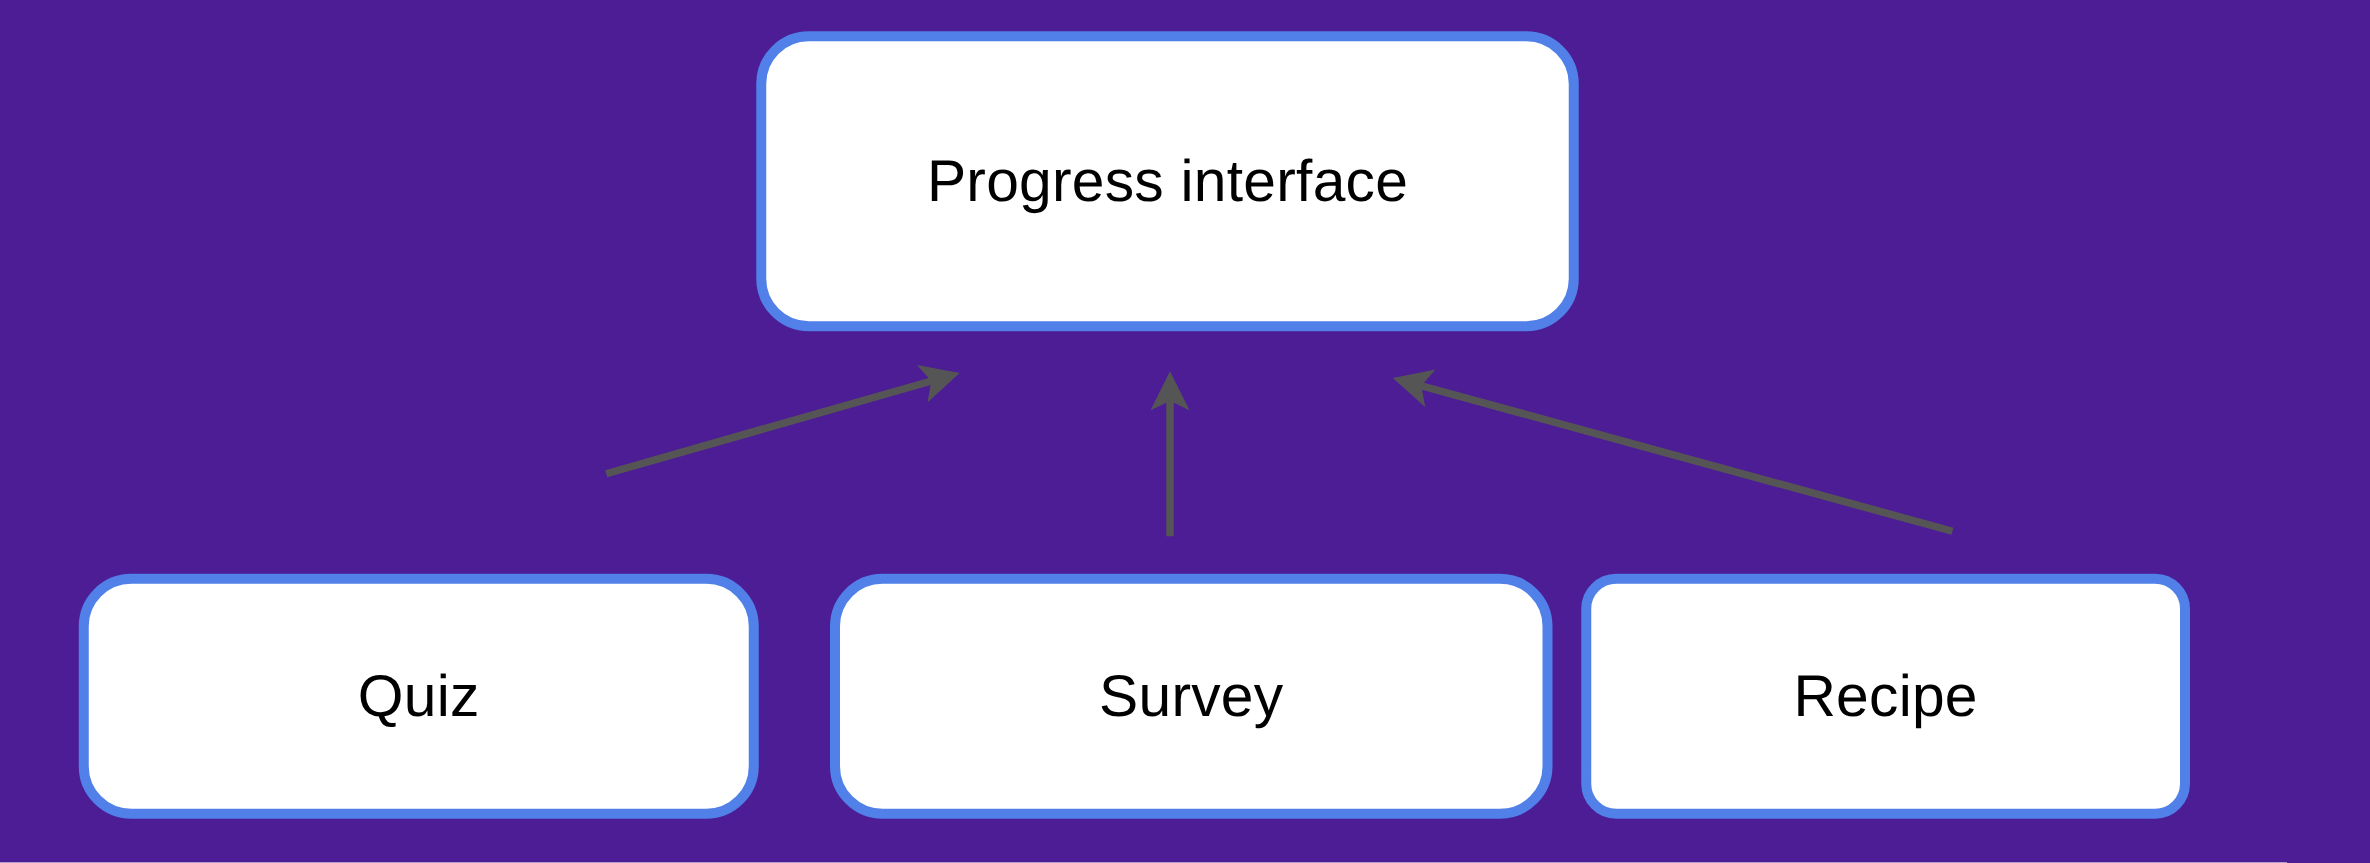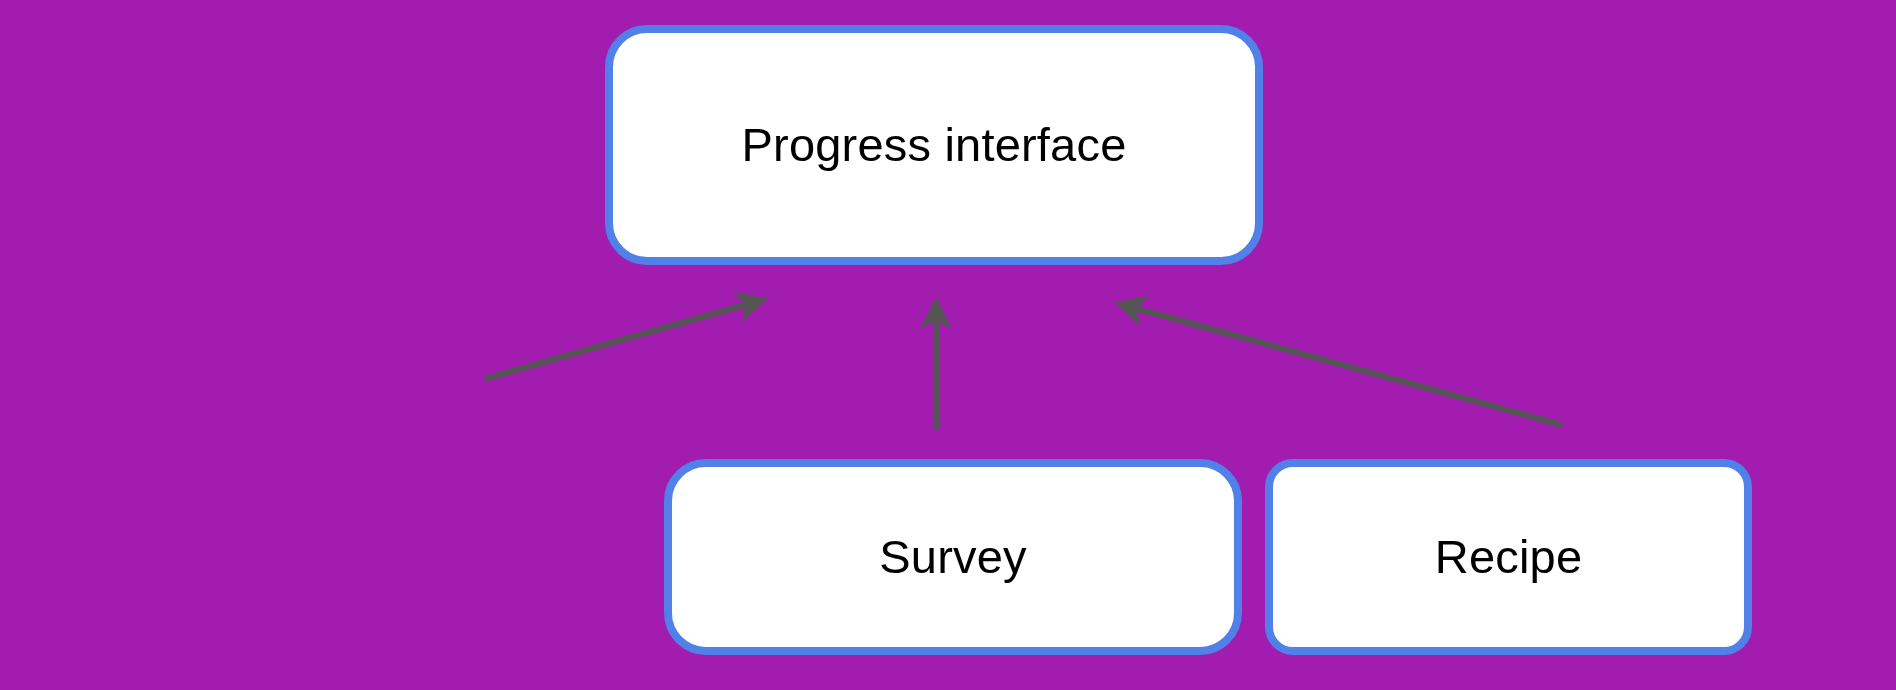--- a/index.html
+++ b/index.html
@@ -73,40 +73,43 @@
     height: 196px;
     border-radius: 42px;
   }
   #node-quiz .node-label,
   #node-survey .node-label,
   #node-recipe .node-label { font-size: 47px; }
 </style>
 </head>
 <body>
 
-<div id="canvas" style="background: #a21caf;">
+<div id="canvas" style="background: #4c1d95;">
 
   <svg class="arrows-layer" viewBox="0 0 1896 690">
     <defs>
       <marker id="arrowhead" markerWidth="5.2" markerHeight="5.2" refX="4.2" refY="2.6" orient="auto" markerUnits="strokeWidth">
         <path d="M0,0 L5.2,2.6 L0,5.2 L1.25,2.6 Z" fill="#555555"></path>
       </marker>
     </defs>
 
     <line x1="485" y1="379" x2="762" y2="300" stroke="#555555" stroke-width="6" marker-end="url(#arrowhead)"></line>
 
     <line x1="936" y1="429" x2="936" y2="303" stroke="#555555" stroke-width="6" marker-end="url(#arrowhead)"></line>
 
     <line x1="1562" y1="425" x2="1120" y2="304" stroke="#555555" stroke-width="6" marker-end="url(#arrowhead)"></line>
   </svg>
 
   <div class="node" id="node-root" style="border-color: rgb(81, 128, 232); background: rgb(255, 255, 255);">
     <span class="node-label" style="color: rgb(0, 0, 0);">Progress interface</span>
   </div>
 
+  <div class="node" id="node-quiz" style="border-color: rgb(81, 128, 232); background: rgb(255, 255, 255);">
+    <span class="node-label" style="color: rgb(0, 0, 0);">Quiz</span>
+  </div>
 
   <div class="node" id="node-survey" style="border-color: rgb(81, 128, 232); background: rgb(255, 255, 255);">
     <span class="node-label" style="color: rgb(0, 0, 0);">Survey</span>
   </div>
 
   <div class="node" id="node-recipe" style="border-color: rgb(81, 128, 232); background: rgb(255, 255, 255); border-radius: 28px;">
     <span class="node-label" style="color: rgb(0, 0, 0);">Recipe</span>
   </div>
 
 </div>

